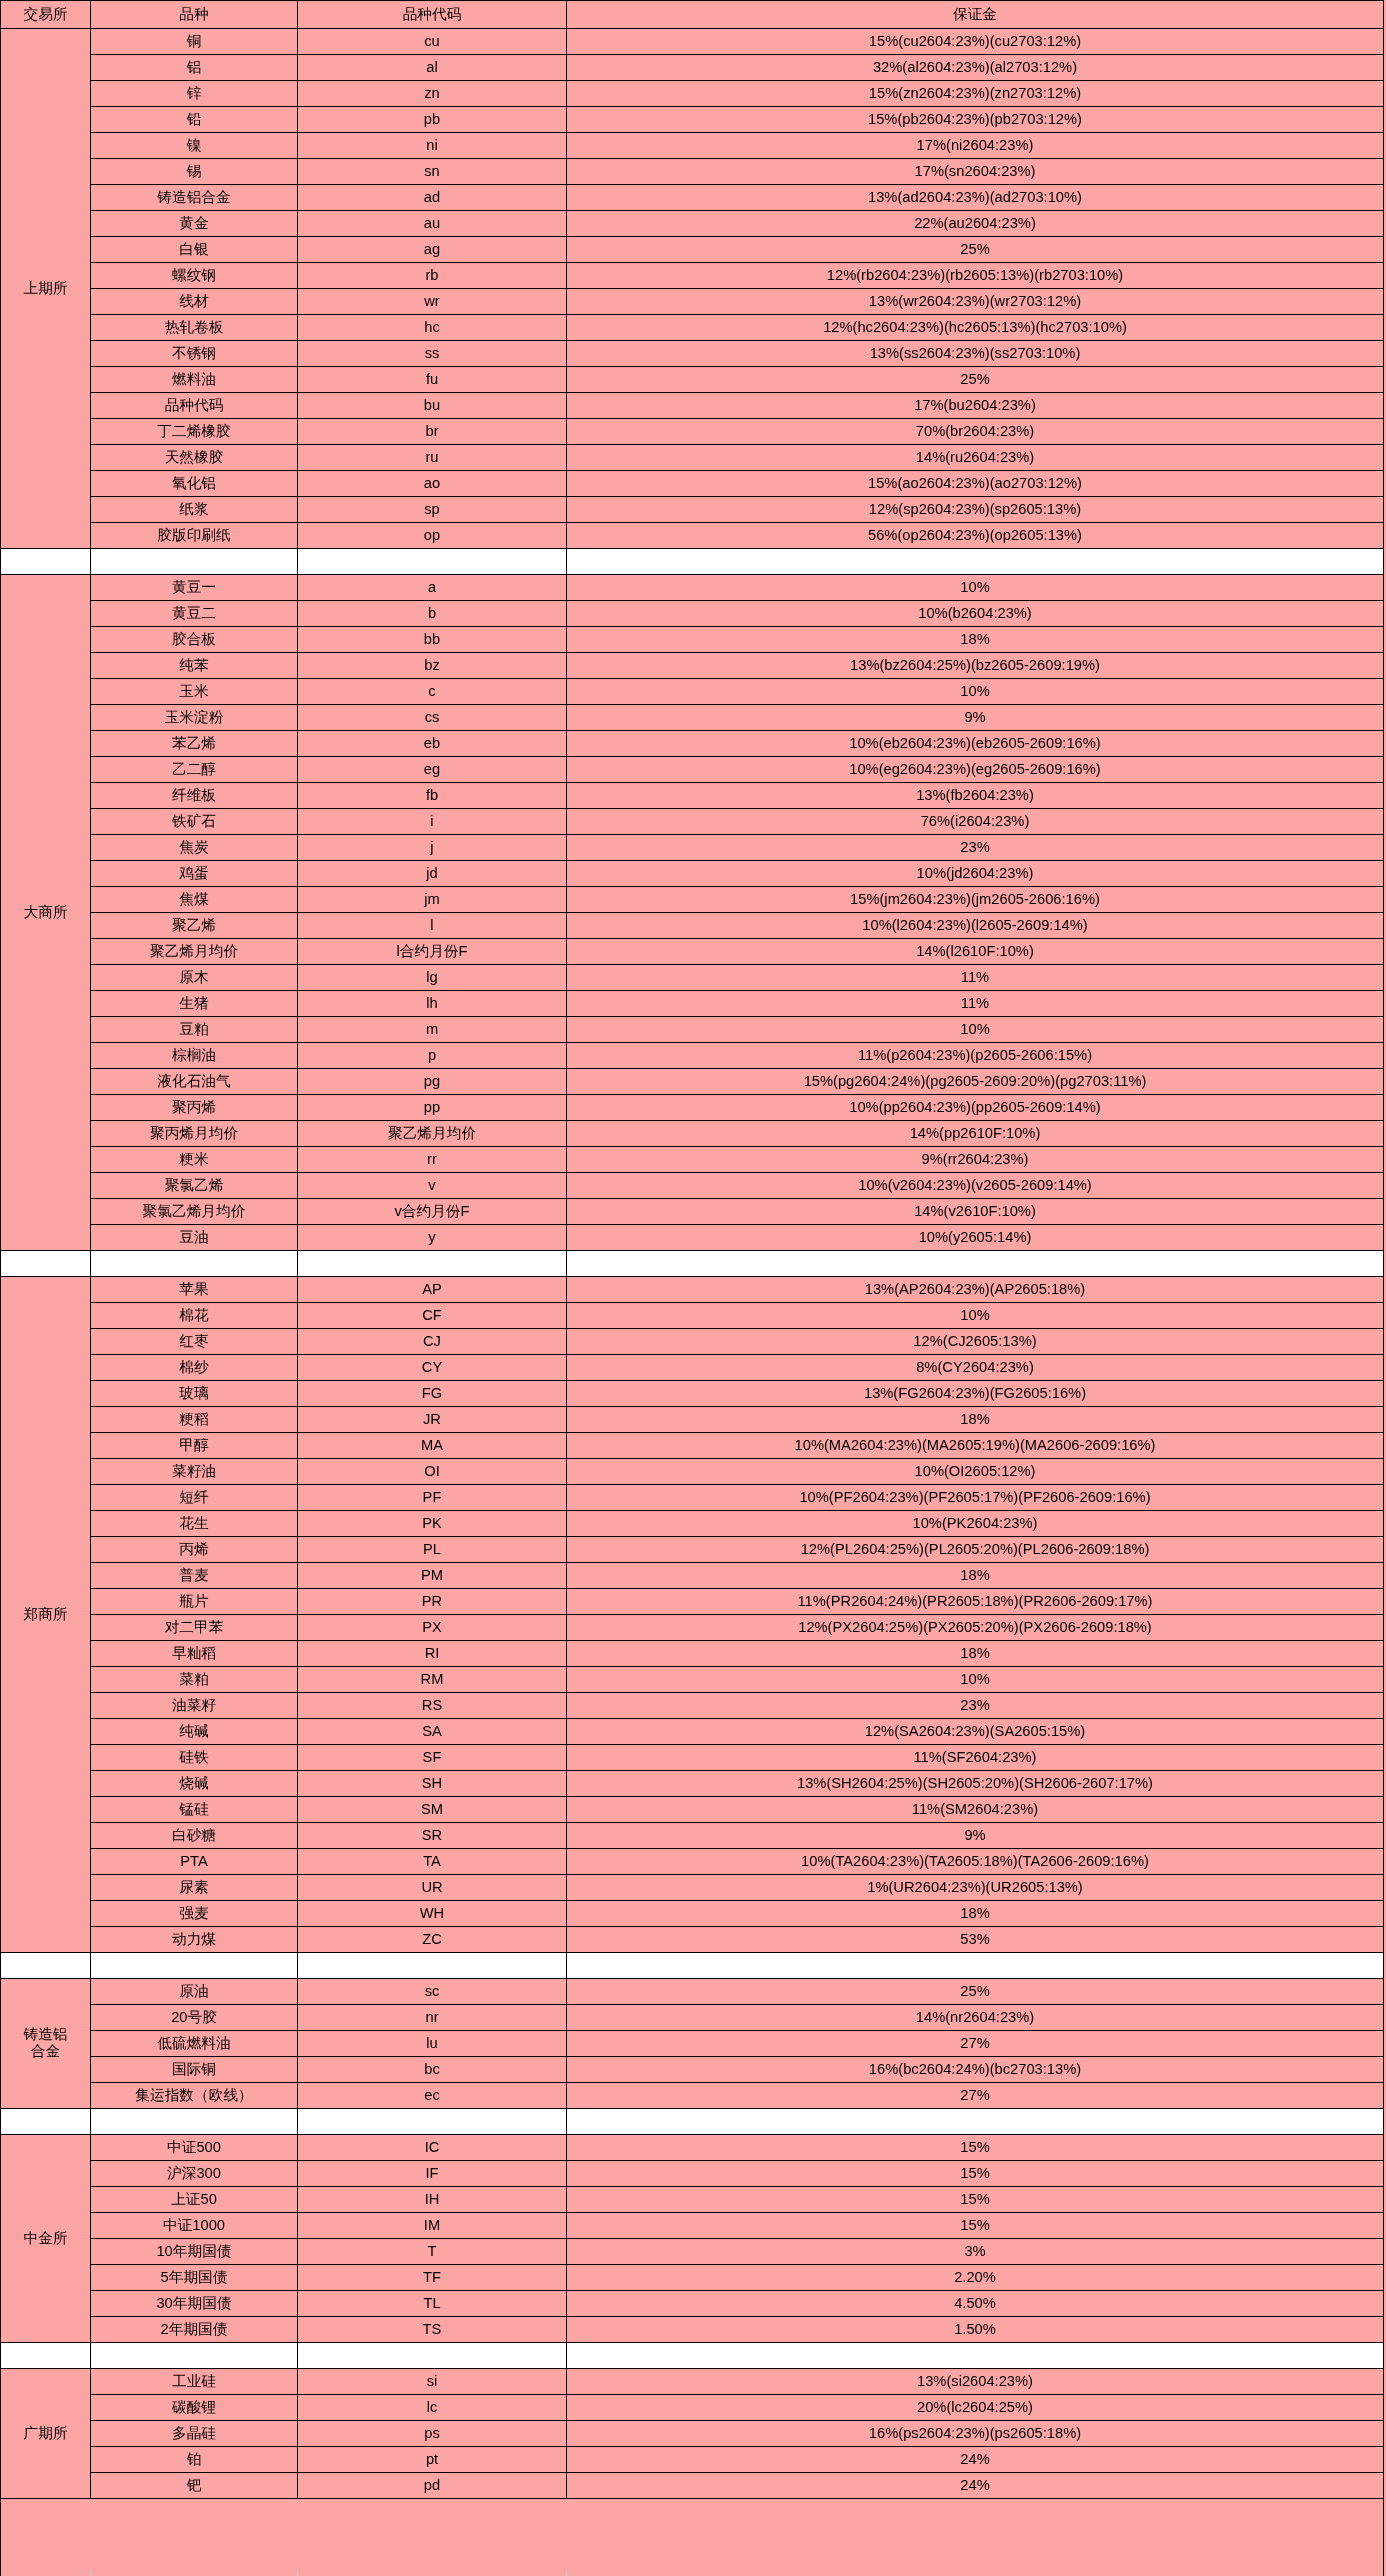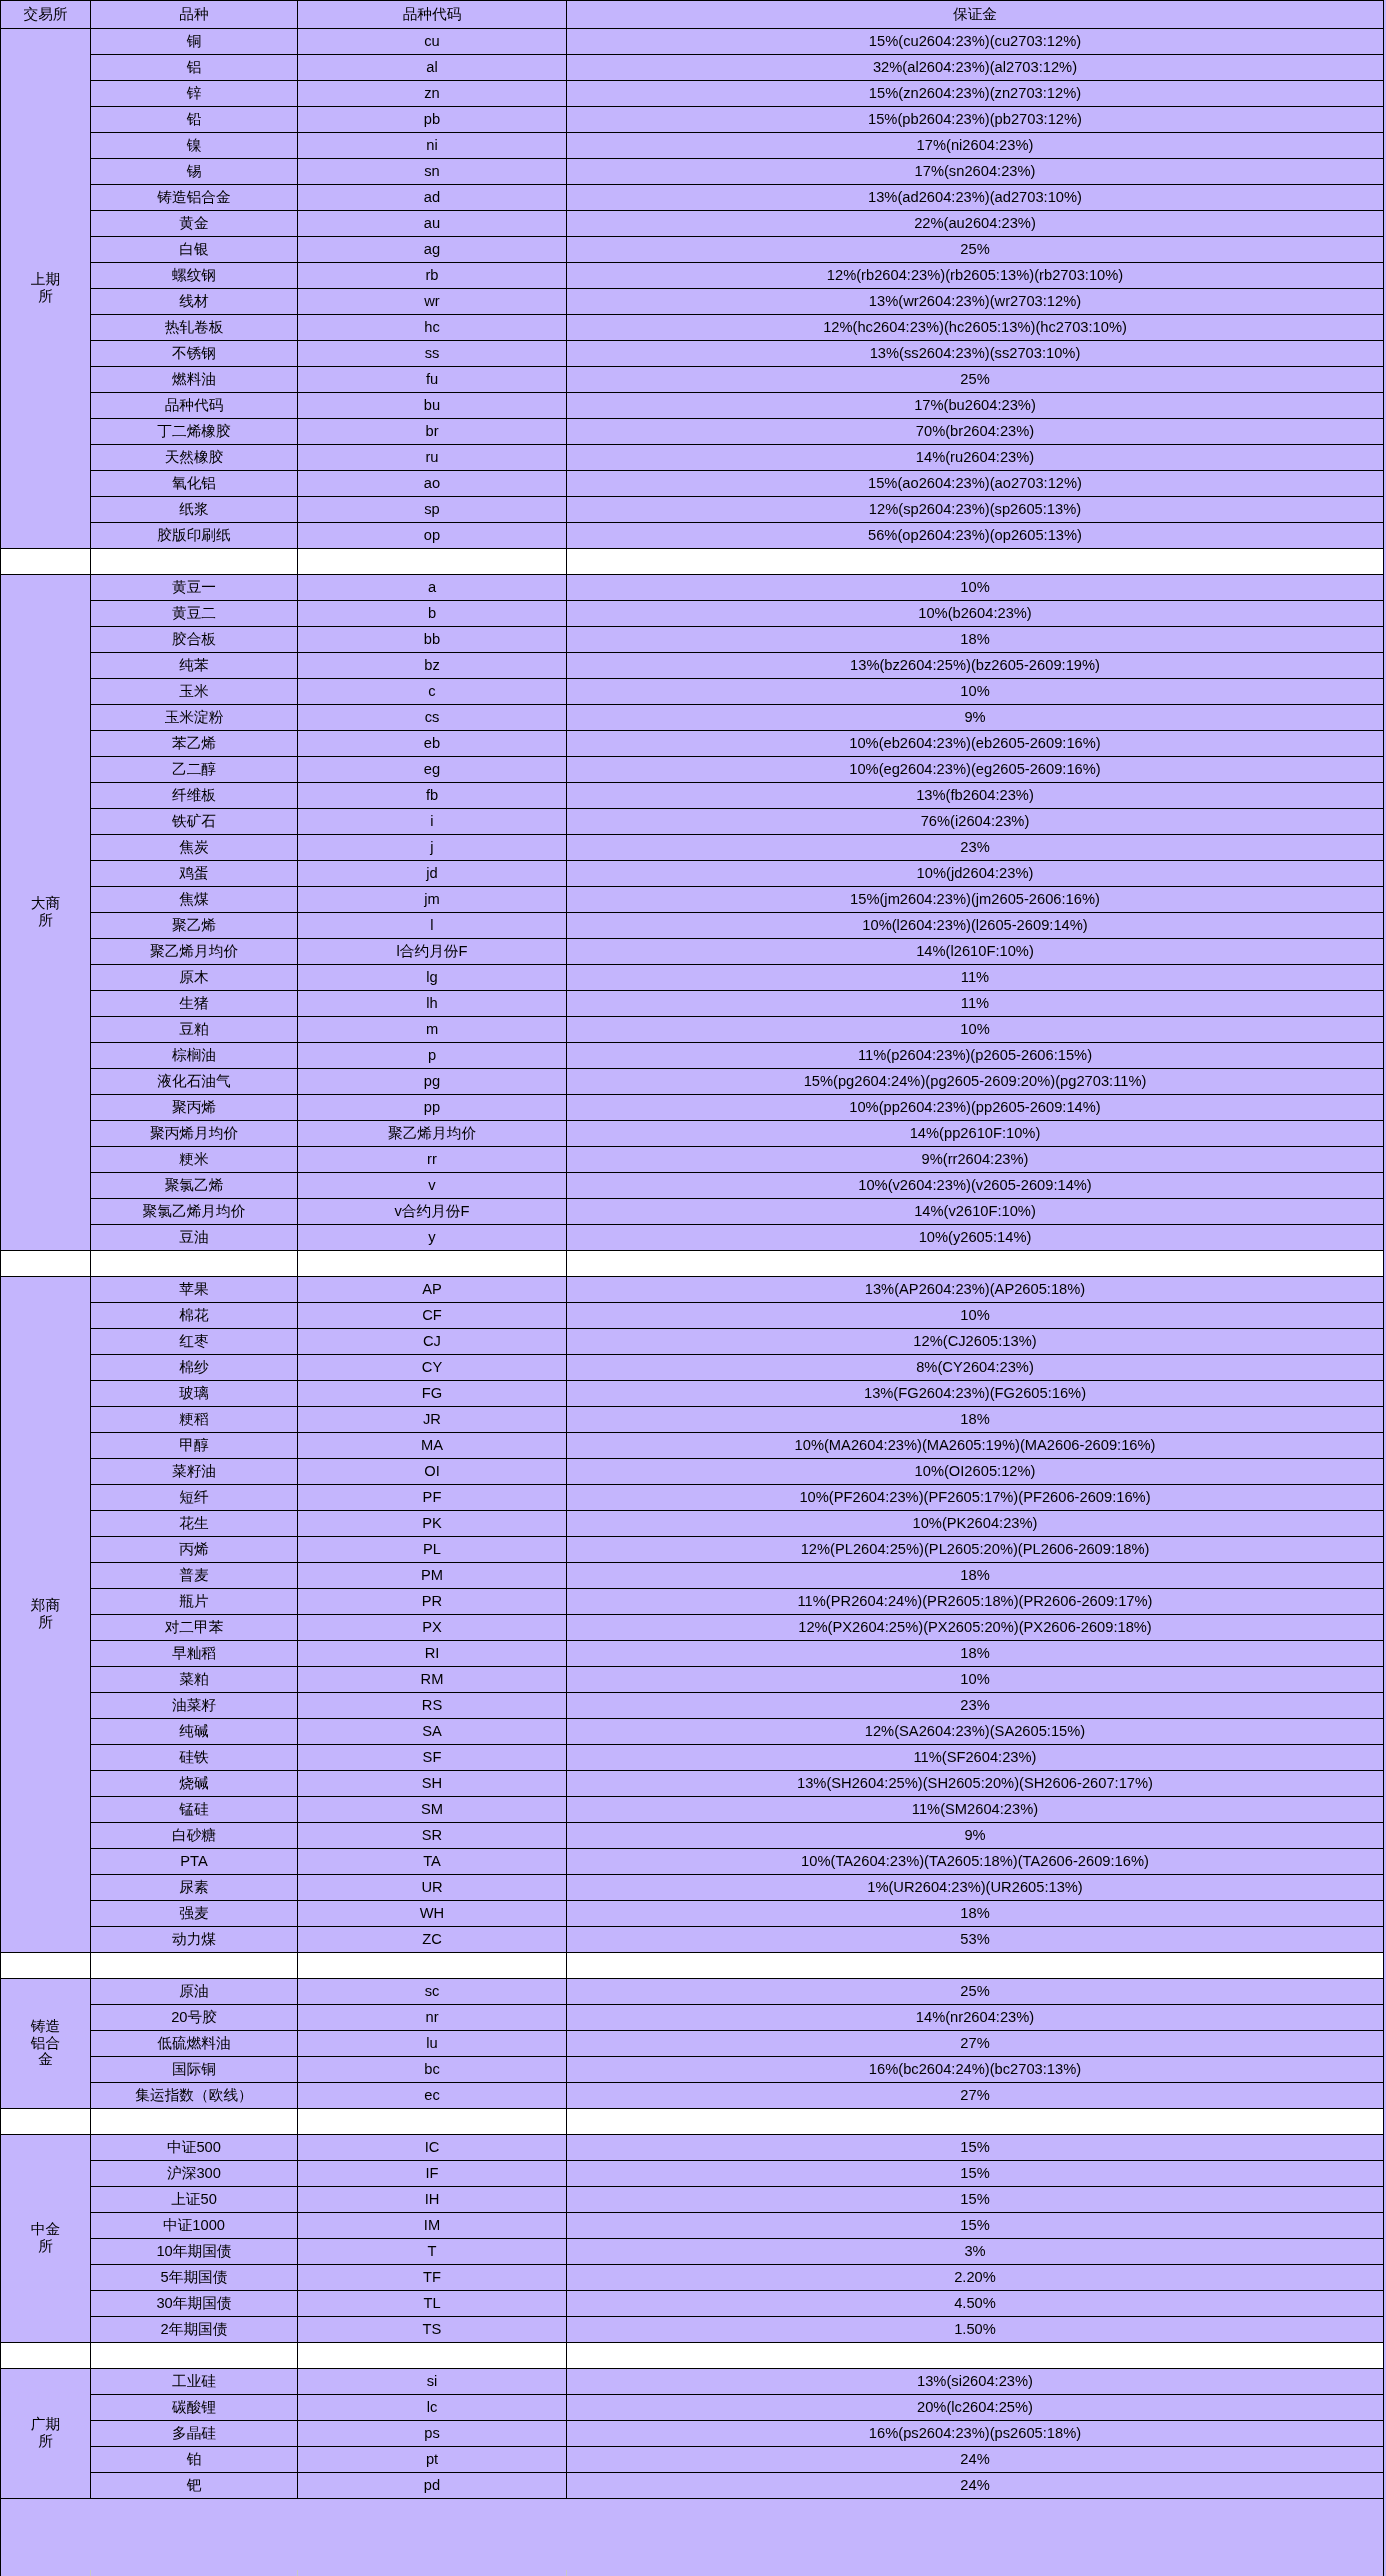--- a/index.html
+++ b/index.html
@@ -1,20 +1,20 @@
 <!DOCTYPE html>
 <html style="font-size:14.7px"><head>
 <meta charset="utf-8">
 <style>
   html,body{margin:0;padding:0;background:#ffffff;}
   .sheet{
     position:relative;
     width:1386px;
     height:2576px;
-    background:#c4b5fd;
+    background:#fca5a5;
     overflow:hidden;
     font-family:"Liberation Sans","DejaVu Sans",sans-serif;
     color:#000;
   }
   table.margin-table{
     position:absolute;
     left:0;
     top:0;
     width:1383px;
     border-collapse:collapse;
@@ -28,21 +28,21 @@
     font-size:14.7px;
     font-weight:normal;
     padding:0;
     line-height:1.15;
     overflow:hidden;
     white-space:nowrap;
   }
   thead tr{height:27.5px;}
   tbody tr{height:26px;}
   tr.sect-start td{border-top:1.8px solid #000;}
-  td.exch{white-space:normal;padding:0 28px;}
+  td.exch{white-space:normal;padding:0 20px;}
   tr.sep td{background:#ffffff;}
   tr.tail{height:103px;}
   tr.tail td{border-top:1.8px solid #000;border-bottom:1.8px solid #000;}
   .stub{
     position:absolute;
     width:0.9px;
     height:6.4px;
     top:2570px;
     background:#c8c8c8;
   }

